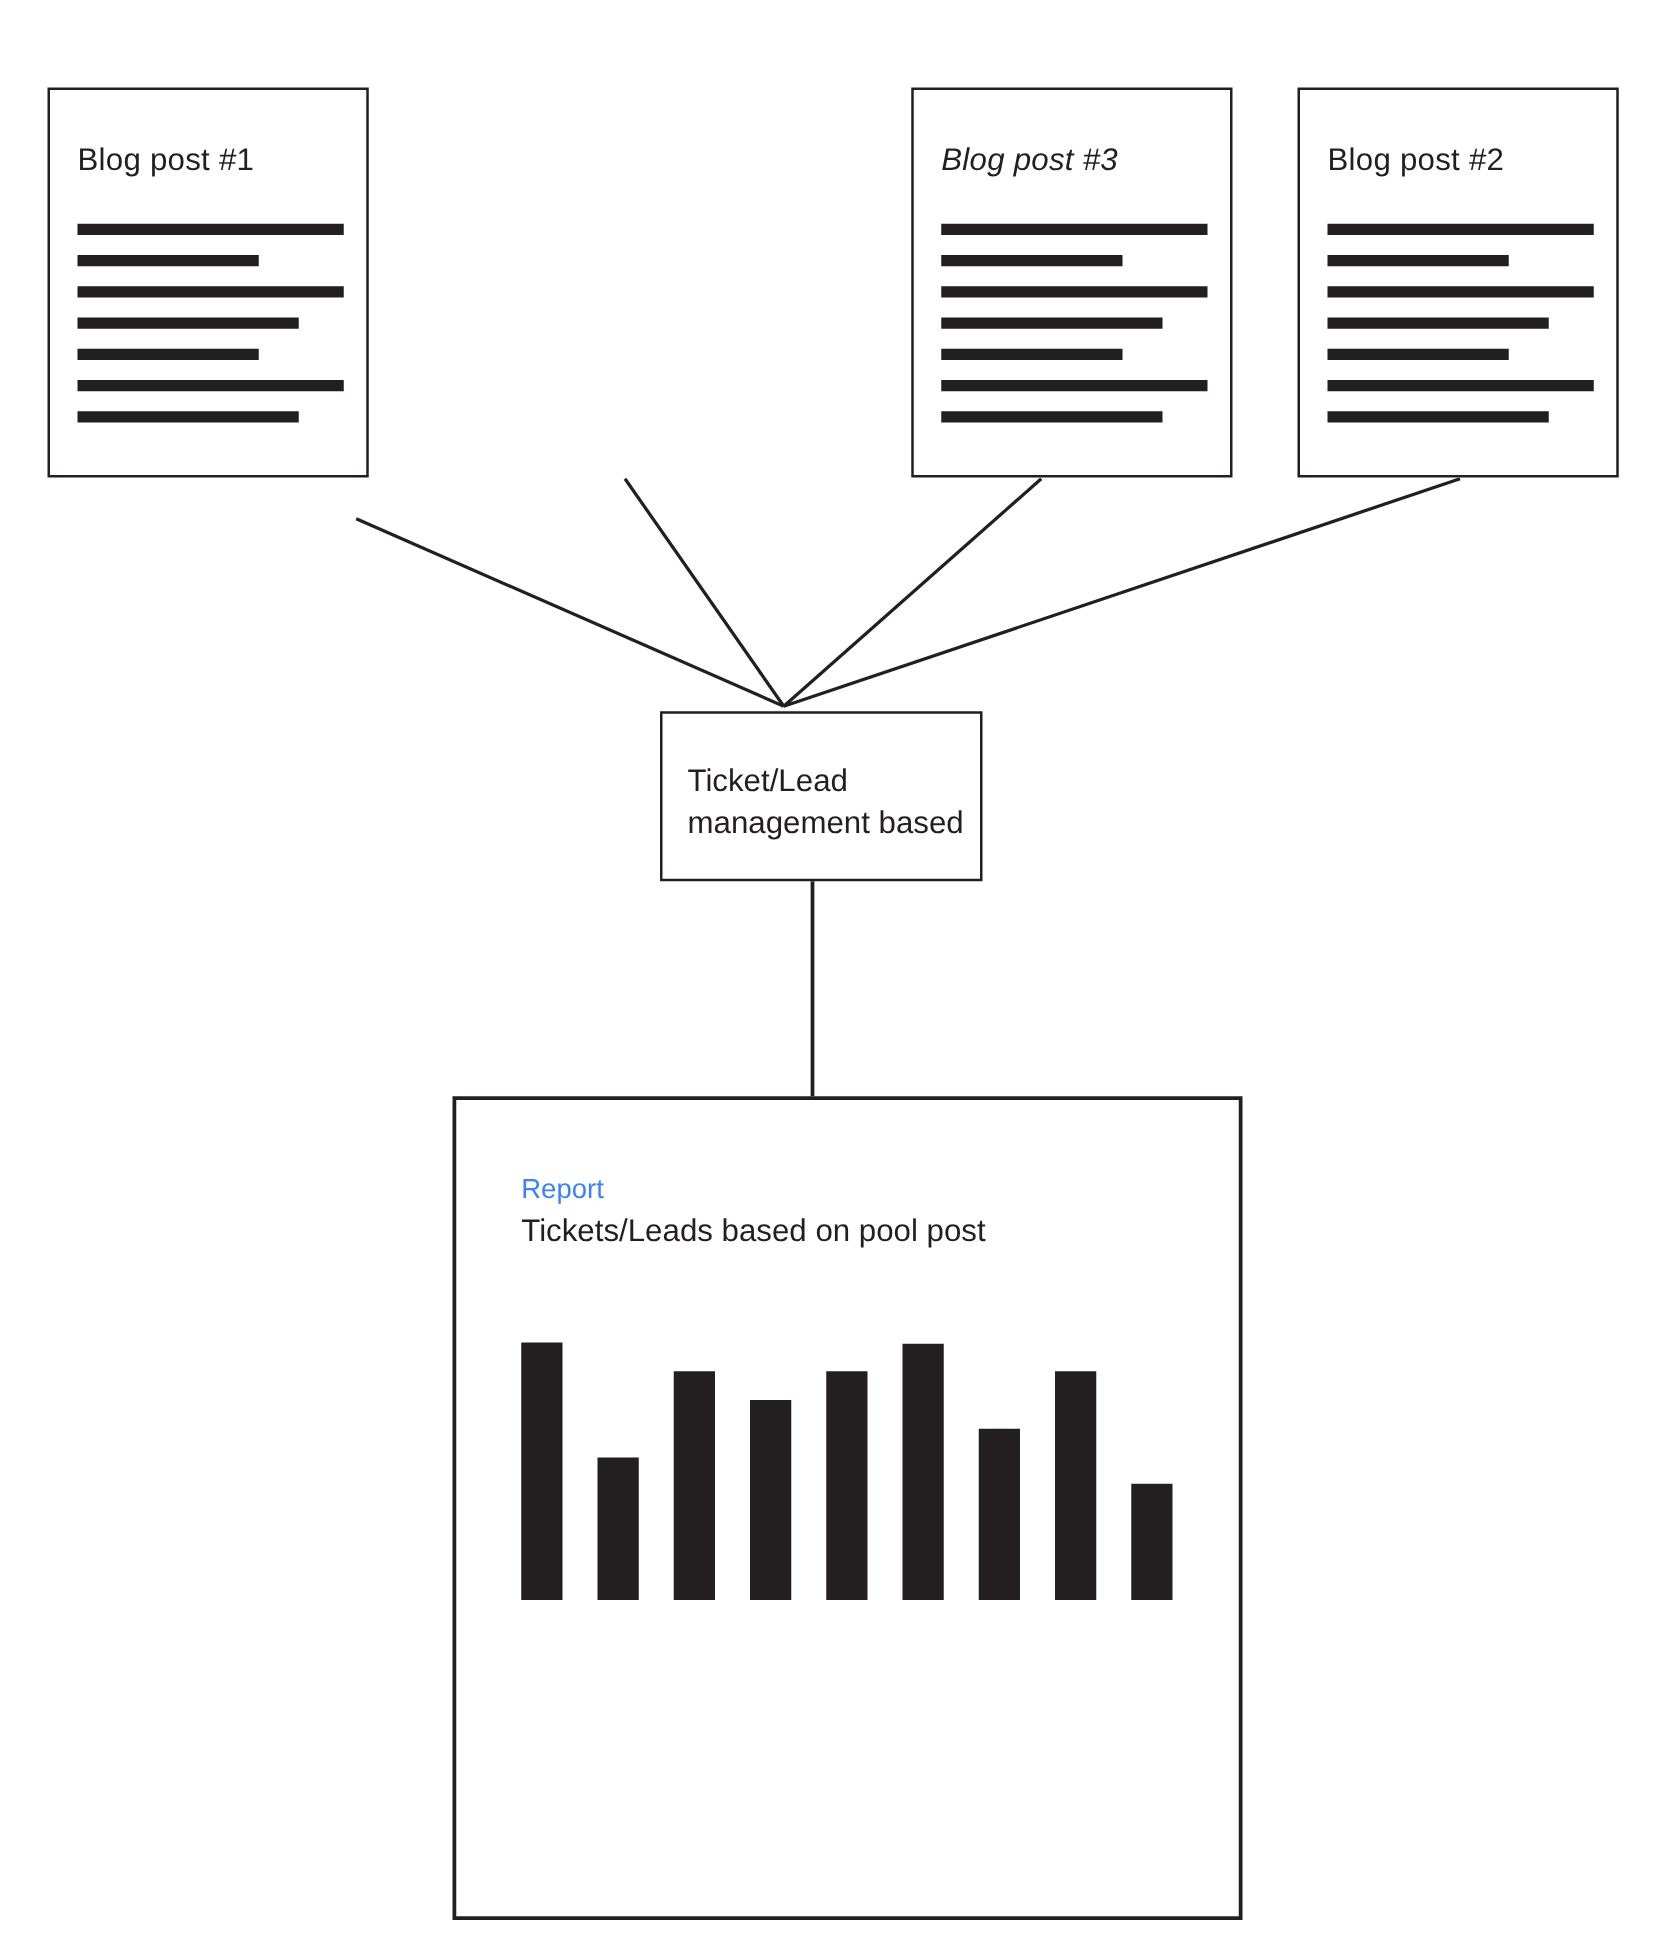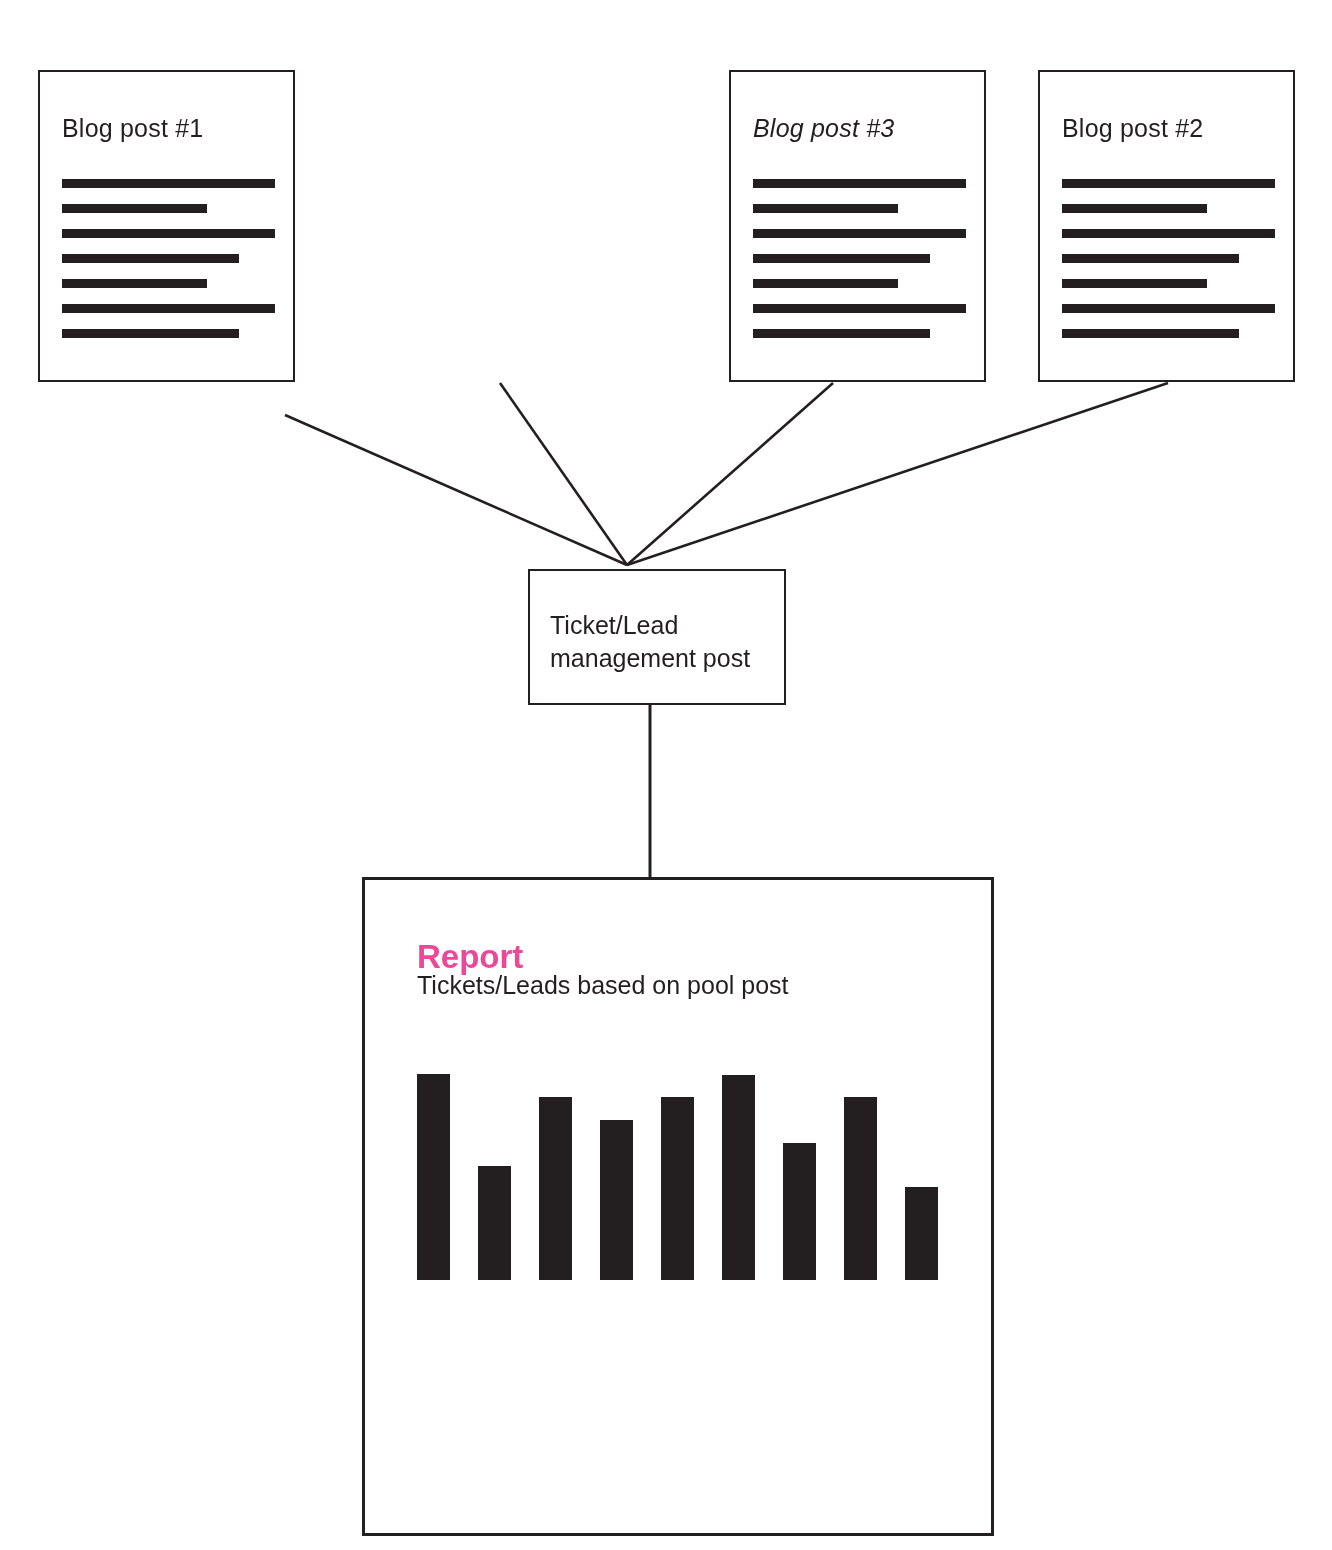--- a/index.html
+++ b/index.html
@@ -95,24 +95,24 @@
     top: 840px;
     width: 632px;
     height: 659px;
     border: 3px solid #231f20;
     background: #ffffff;
   }
   #report-heading {
     position: absolute;
     left: 52px;
     top: 60px;
-    font-size: 33px;
-    font-weight: bold;
+    font-size: 22px;
+    font-weight: normal;
     line-height: 1;
-    color: #ec4899;
+    color: #3b82f6;
   }
   #report-subheading {
     position: absolute;
     left: 52px;
     top: 93px;
     font-size: 25px;
     font-weight: normal;
     line-height: 1;
     white-space: nowrap;
     color: #231f20;
@@ -188,21 +188,21 @@
       <div class="post-line" style="width:83%"></div>
       <div class="post-line" style="width:68%"></div>
       <div class="post-line" style="width:100%"></div>
       <div class="post-line" style="width:83%"></div>
     </div>
   </div>
 
   <div id="pool-box">
     <div id="pool-label">
       <div>Ticket/Lead</div>
-      <div>management post</div>
+      <div>management based</div>
     </div>
   </div>
 
   <div id="report-box">
     <div id="report-heading">Report</div>
     <div id="report-subheading">Tickets/Leads based on pool post</div>
 
     <div id="bar-chart">
         <div class="bar-col" style="left: 0px;">
           <div class="bar-plot" title="Blog post #1" style="height: 206.223px; background: rgb(35, 31, 32);"></div>

